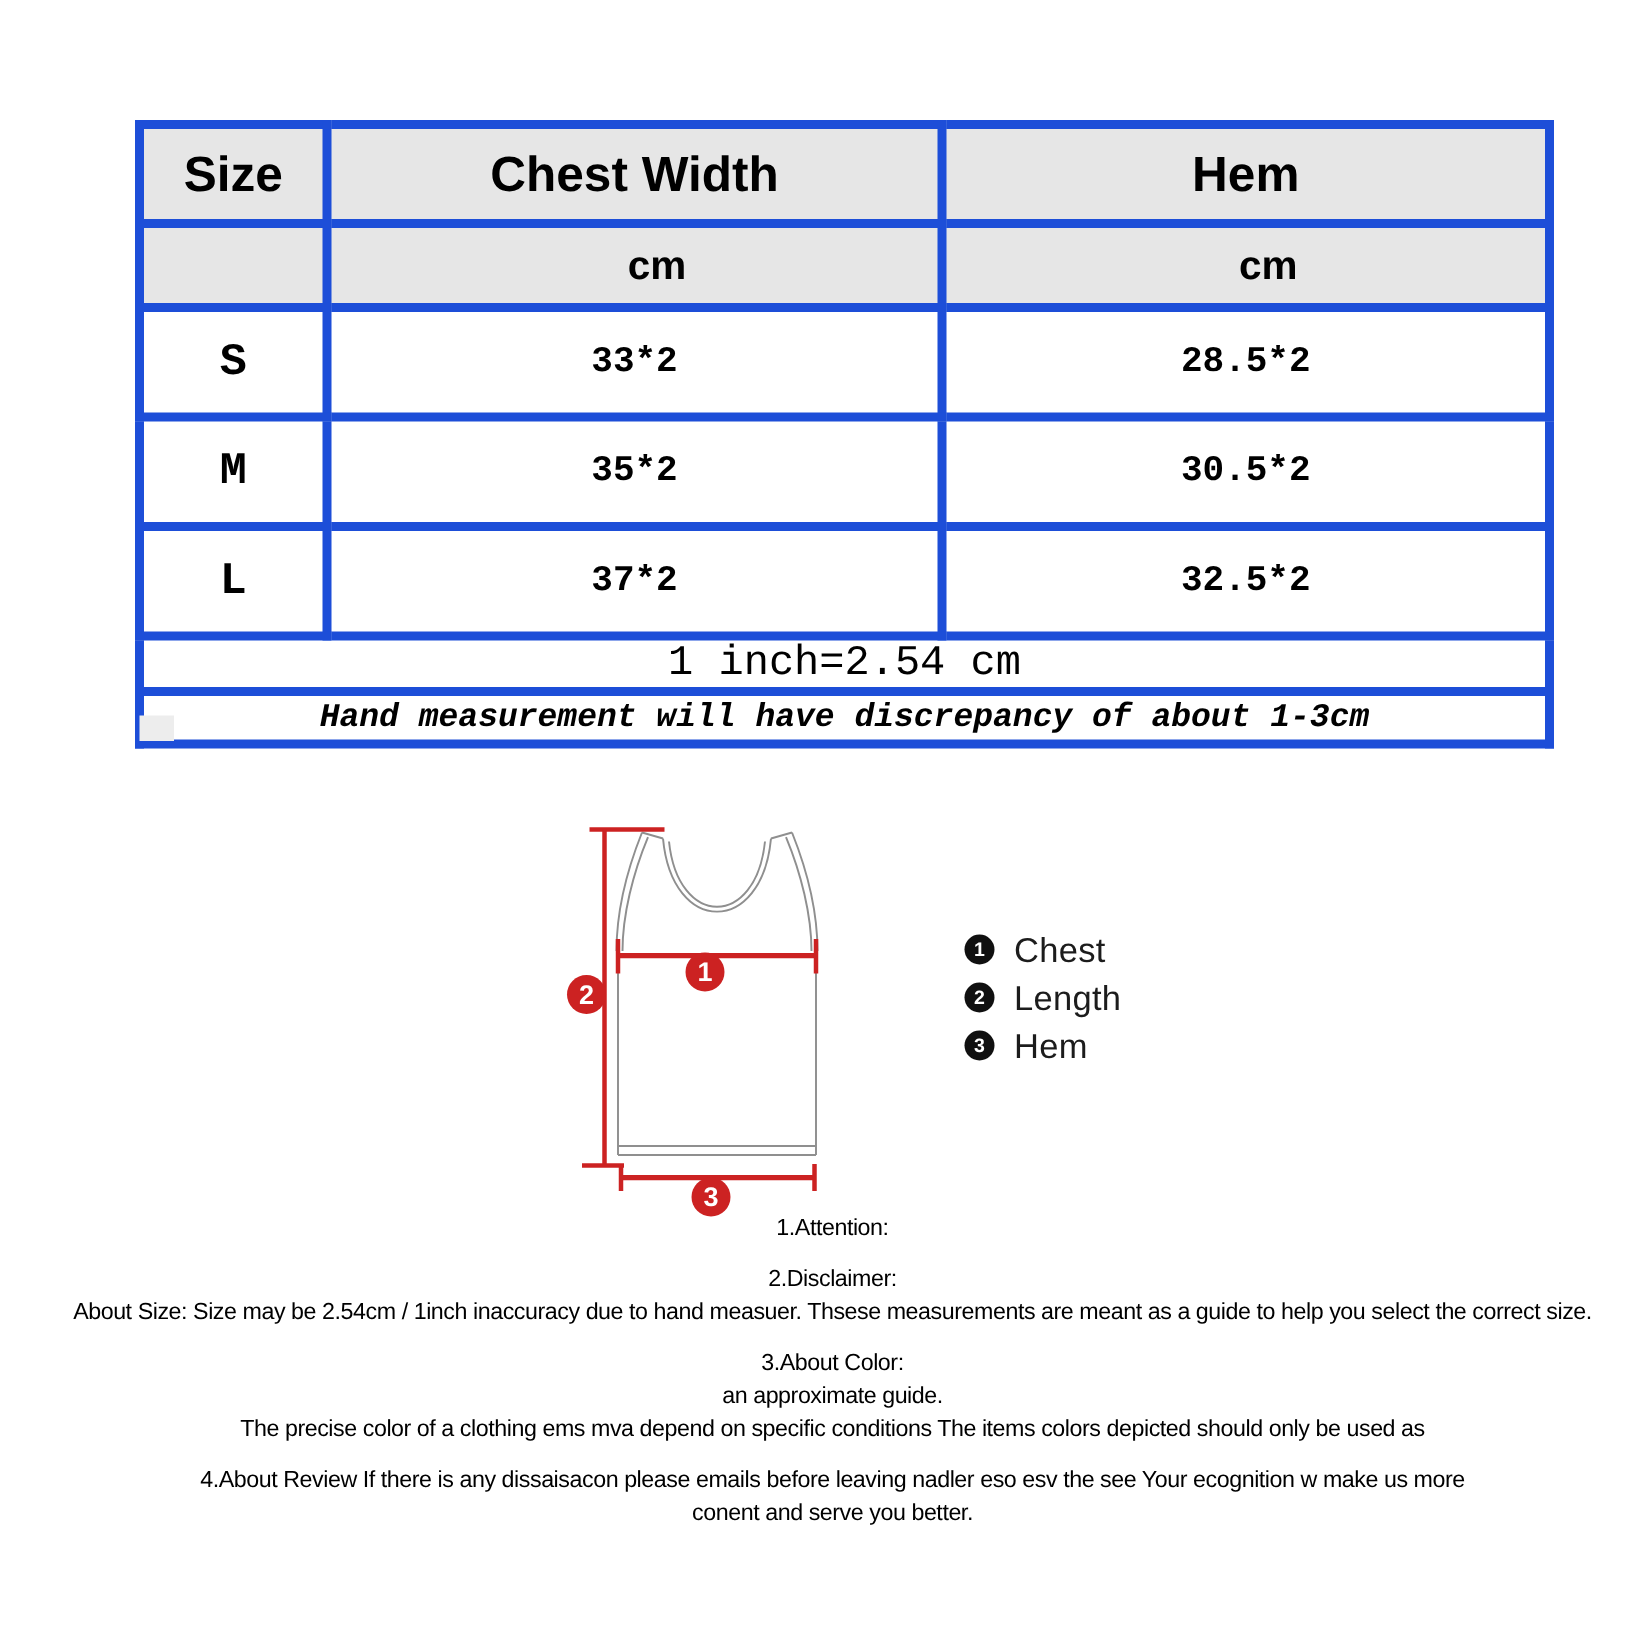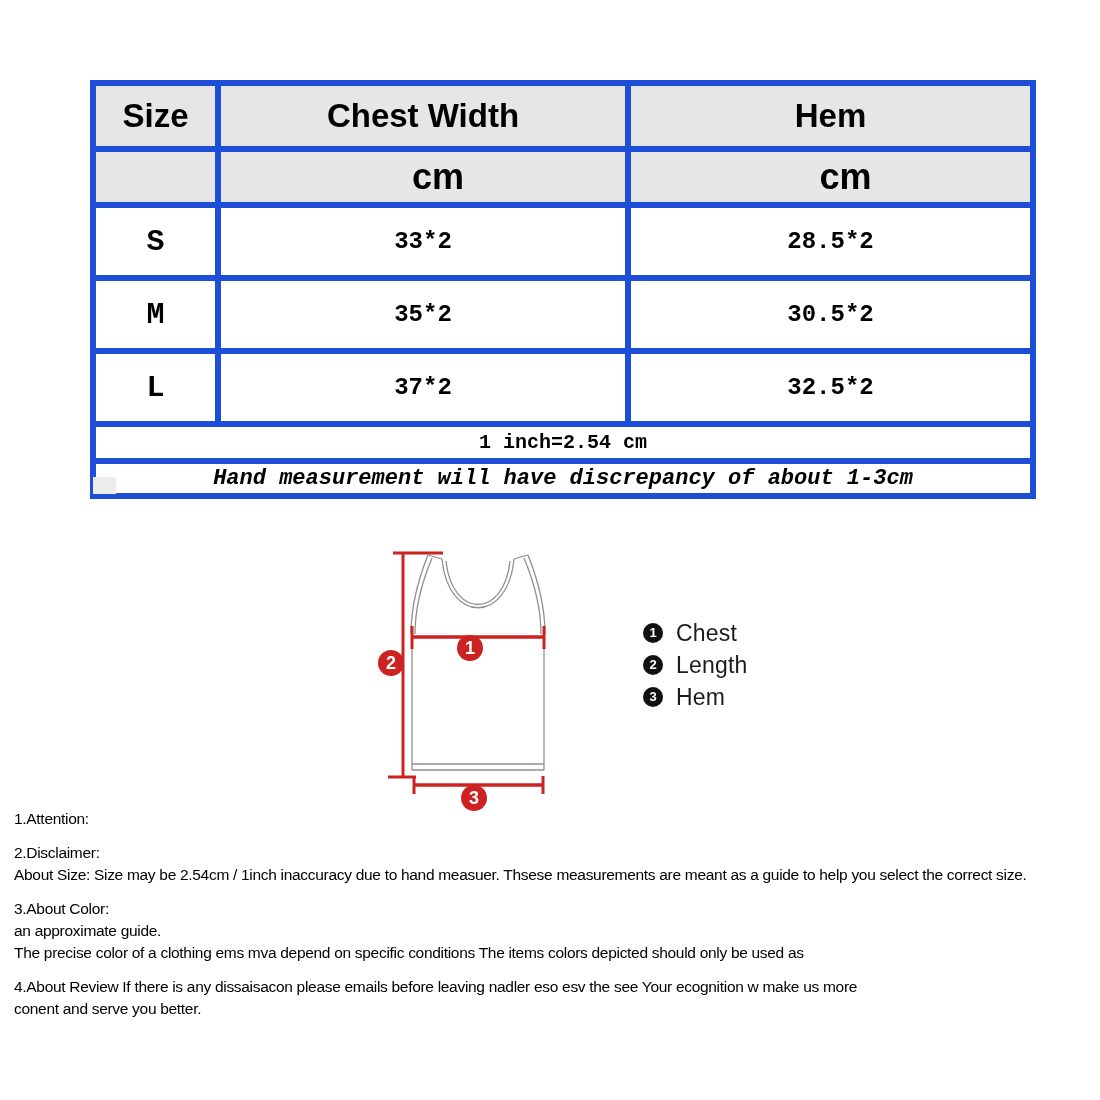--- a/index.html
+++ b/index.html
@@ -14,24 +14,24 @@
   
   table.size-table {
     position:absolute; left:90px; top:80px; width:940px;
     border-collapse:collapse; table-layout:fixed;
   }
   .size-table td {
     border:6px solid #1d4ed8; text-align:center; vertical-align:middle; padding:0;
   }
   .size-table tr.hdr td { background:#e6e6e6; }
   td.h-label { font-weight:bold; font-size:33px; font-family:"Liberation Sans",sans-serif; }
-  td.h-unit  { font-weight:bold; font-size:36px; font-family:"Liberation Sans",sans-serif;padding-left:30px; }
+  td.h-unit  { font-weight:bold; font-size:27px; font-family:"Liberation Sans",sans-serif;padding-left:30px; }
   td.c-size  { font-family:"Liberation Mono", monospace; font-weight:600; font-size:30px; }
   td.c-val   { font-family:"Liberation Mono", monospace; font-weight:600; font-size:24px; }
-  td.c-note1 { font-family:"Liberation Mono", monospace; font-weight:bold; font-size:20px; }
+  td.c-note1 { font-family:"Liberation Mono", monospace; font-weight:normal; font-size:28px; }
   td.c-note2 { font-family:"Liberation Mono", monospace; font-weight:bold; font-size:22px;font-style:italic; }
   tr.r-head  { height:66px; }
   tr.r-unit  { height:56px; }
   tr.r-data  { height:73px; }
   tr.r-inch  { height:37px; }
   tr.r-hand  { height:35px; }
   .corner-artifact {
     position:absolute; left:93px; top:477px; width:23px; height:17px;
     background:#ededed; z-index:2;
   }
@@ -50,21 +50,21 @@
   .lcirc {
     width:20px; height:20px; border-radius:50%; background:#101010; color:#fff;
     font-size:13px; font-weight:bold; line-height:20px; text-align:center;
     display:inline-block; flex:0 0 auto;
   }
   .llabel { margin-left:13px; font-size:23px; color:#1c1c1c; letter-spacing:0.2px; }
 
   
   .notes { position:absolute; left:14px; top:808px; width:1082px; font-size:15.5px; letter-spacing:-0.3px; }
   .note { margin-bottom:12px; }
-  .note div { line-height:22px; white-space:nowrap; }
+  .note div { line-height:22px; white-space:nowrap;text-align:center; }
 </style>
 </head>
 <body>
 
 <table class="size-table">
   <colgroup>
       <col style="width:125px">
       <col style="width:410px">
       <col style="width:405px">
     </colgroup>

